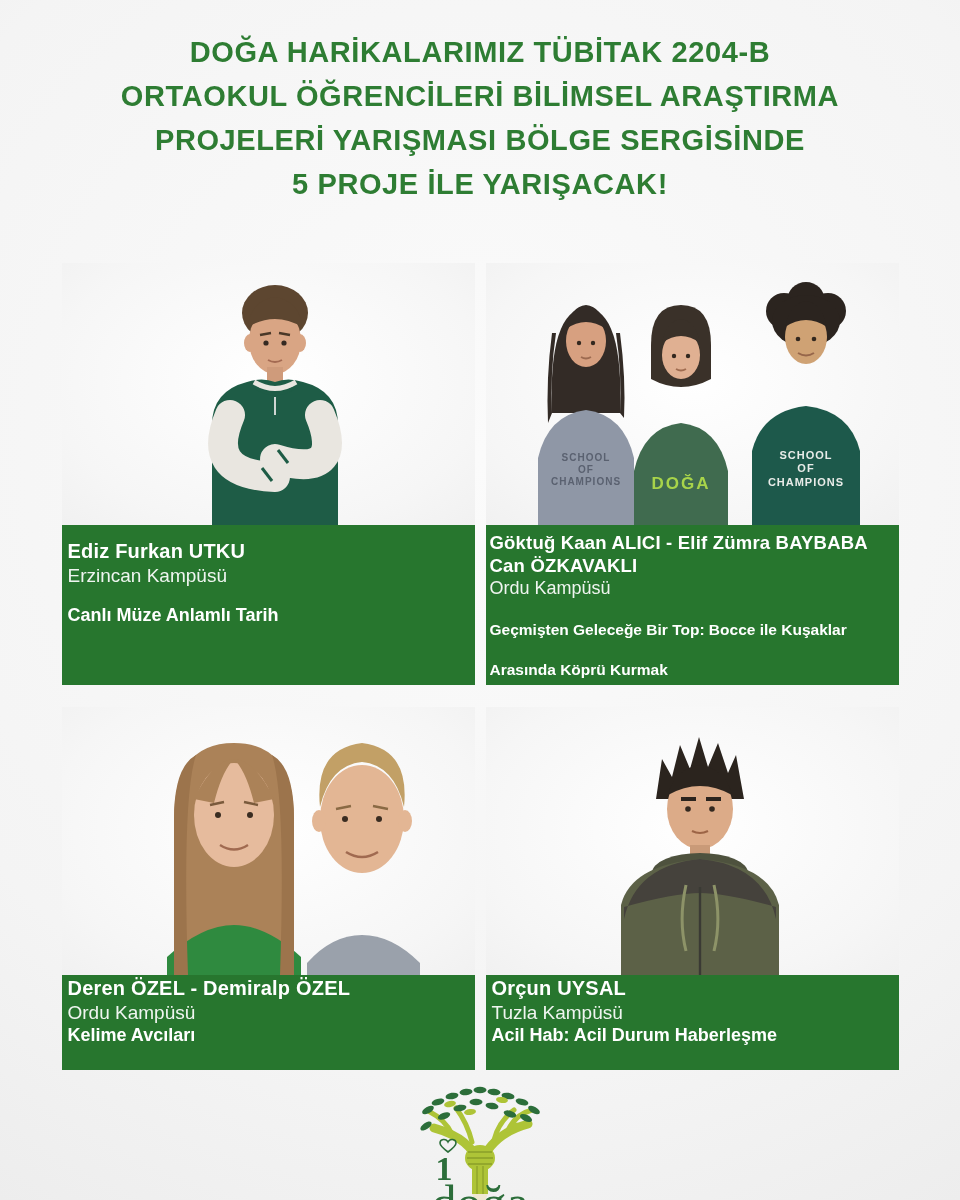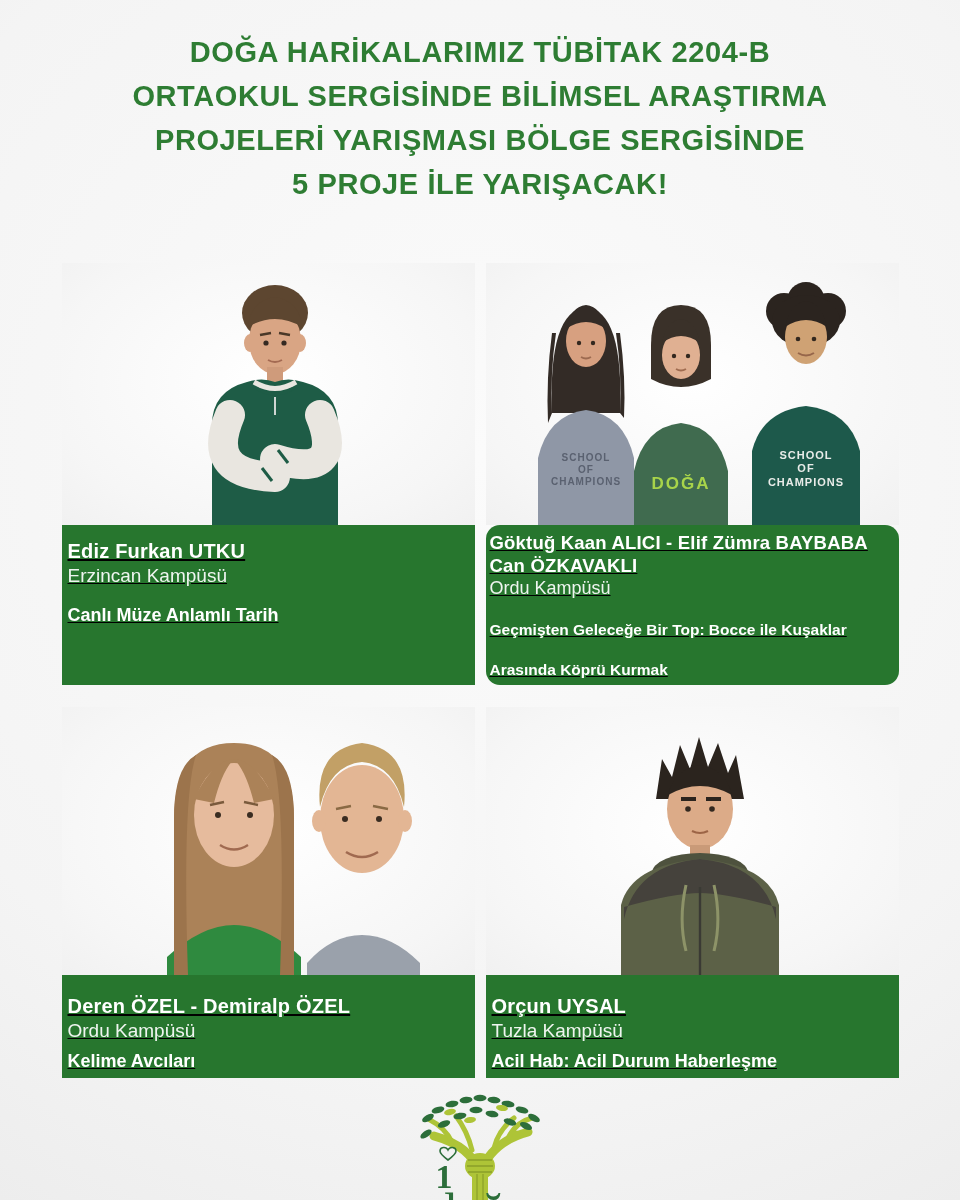--- a/index.html
+++ b/index.html
@@ -21,56 +21,56 @@
   .header{padding-top:30px;text-align:center;}
   .title-line{
     font-weight:800;font-size:29px;line-height:44px;letter-spacing:.6px;
     color:var(--title-green,#2e7d33);
   }
 
   
   .row{display:flex;justify-content:center;gap:11px;align-items:stretch;}
   .row-1{margin-top:57px;}
   .row-2{margin-top:22px;}
-  .card{width:413px;display:flex;flex-direction:column;text-decoration:underline;}
+  .card{width:413px;display:flex;flex-direction:column;}
   .photo{position:relative;background:radial-gradient(75% 80% at 50% 45%, #ffffff 0%, #f6f6f6 70%, #f0f0f0 100%);}
   .row-1 .photo{height:262px;}
   .row-2 .photo{height:268px;}
   .photo svg{position:absolute;left:0;bottom:0;width:100%;height:100%;display:block;}
 
   .banner{
     flex:1;background:var(--banner-green,#27762e);color:var(--banner-text,#fff);
     text-align:left;padding:13px 6px 8px 6px;
   }
   .names{font-weight:700;font-size:20px;line-height:26px;letter-spacing:.2px;}
   .campus{font-weight:400;font-size:19px;line-height:24px;color:rgba(255,255,255,.93);}
   .project{font-weight:700;font-size:18px;line-height:22px;margin-top:16px;}
   .project-cont{margin-top:0;}
 
   
-  .card-1 .banner{padding:6px 4px 6px 4px;border-radius:14px;}
+  .card-1 .banner{padding:6px 4px 6px 4px;}
   .card-1 .names{font-size:18.5px;line-height:23px;}
   .card-1 .campus{font-size:18px;line-height:22px;}
   .card-1 .project{font-size:15.5px;line-height:19px;margin-top:21px;}
 
-  .row-2 .banner{padding:18px 6px 6px 6px;min-height:95px;}
+  .row-2 .banner{padding:0 6px 6px 6px;min-height:95px;}
   .row-2 .campus{line-height:23px;}
-  .row-2 .project{margin-top:8px;}
+  .row-2 .project{margin-top:0;}
 
   
   .footer{margin-top:8px;display:flex;justify-content:center;}
 </style>
 </head>
 <body>
 
 <div class="poster">
 
   <header class="header">
     <div class="title-line">DOĞA HARİKALARIMIZ TÜBİTAK 2204-B</div>
-    <div class="title-line">ORTAOKUL SERGİSİNDE BİLİMSEL ARAŞTIRMA</div>
+    <div class="title-line">ORTAOKUL ÖĞRENCİLERİ BİLİMSEL ARAŞTIRMA</div>
     <div class="title-line">PROJELERİ YARIŞMASI BÖLGE SERGİSİNDE</div>
     <div class="title-line">5 PROJE İLE YARIŞACAK!</div>
   </header>
 
   <section class="row row-1">
 
     <article class="card card-0">
       <div class="photo">
         <svg viewBox="0 0 413 262" preserveAspectRatio="none">
 

